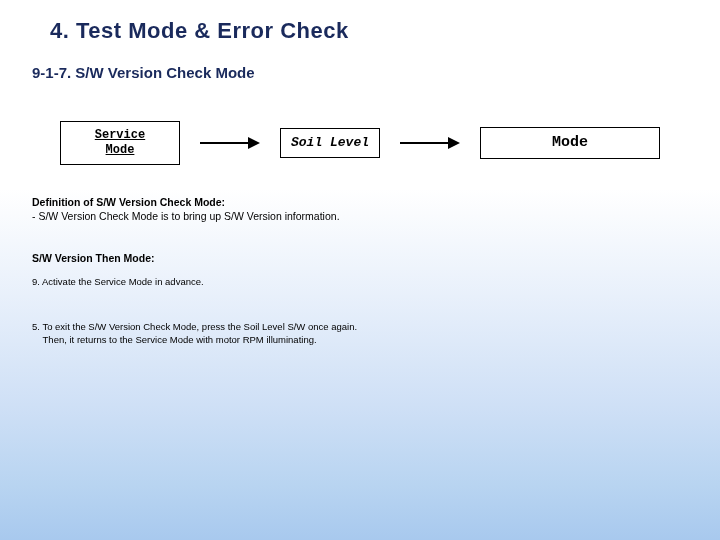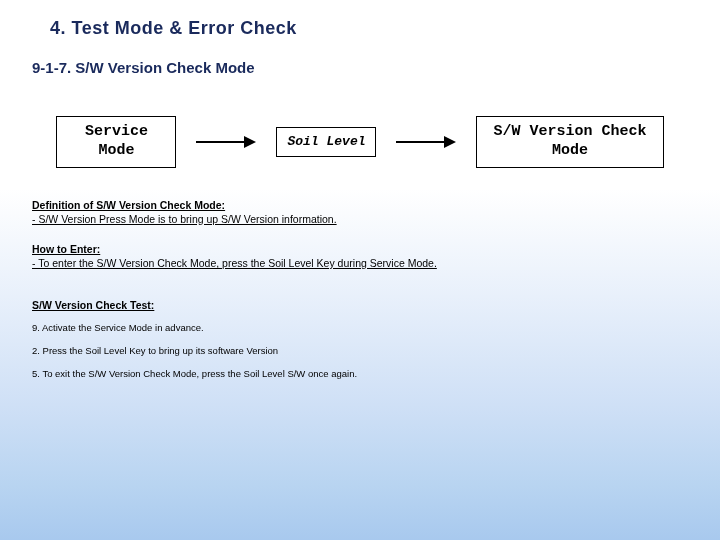--- a/index.html
+++ b/index.html
@@ -5,21 +5,21 @@
   * { box-sizing: border-box; margin: 0; padding: 0; }
   body {
     width: 720px;
     height: 540px;
     font-family: Arial, sans-serif;
     background: linear-gradient(180deg, #ffffff 0%, #ffffff 35%, #e8f0fb 55%, #cfe0f6 75%, #b8d4f1 90%, #a8c9ee 100%);
     position: relative;
     overflow: hidden;
   }
   .slide-title {
-    font-size: 18px;
+    font-size: 22px;
     font-weight: bold;
     color: #1a2a5c;
     padding: 18px 4px 0 50px;
     letter-spacing: 0.5px;
   }
   .subtitle {
     font-size: 15px;
     font-weight: bold;
     color: #1a2a5c;
     padding: 20px 0 0 32px;
@@ -35,21 +35,21 @@
   .flow-box {
     border: 1.5px solid #000;
     background: #fff;
     padding: 6px 16px;
     text-align: center;
     font-family: "Courier New", monospace;
     font-weight: bold;
     color: #000;
     line-height: 1.25;
   }
-  .box-lg { font-size: 15px; min-width: 120px; }
+  .box-lg { font-size: 12px; min-width: 120px; text-decoration: underline; }
   .box-lg2 { font-size: 15px; min-width: 180px; }
   .box-sm { font-size: 13px; padding: 6px 10px; min-width: 90px; font-style: italic; }
   .arrow {
     display: flex;
     align-items: center;
   }
   .arrow::before {
     content: "";
     display: block;
     width: 48px;
@@ -64,59 +64,55 @@
     border-top: 6px solid transparent;
     border-bottom: 6px solid transparent;
   }
   .body-block {
     padding: 0 32px 0 32px;
     font-size: 10.5px;
     color: #000;
     line-height: 1.35;
   }
   .body-block b { font-weight: bold; }
-  .section { margin-top: 16px; text-decoration: underline; }
+  .section { margin-top: 16px; }
   .section-first { margin-top: 2px; }
   .step { margin-top: 10px; font-size: 9.5px; }
 </style>
 </head>
 <body>
 
 <div class="slide-title">4. Test Mode &amp; Error Check</div>
 <div class="subtitle">9-1-7.  S/W Version Check Mode</div>
 
 <div class="flow-row">
   <div class="flow-box box-lg">
     <div>Service</div>
     <div>Mode</div>
   </div>
   <div class="arrow"></div>
   <div class="flow-box box-sm">Soil Level</div>
   <div class="arrow"></div>
   <div class="flow-box box-lg2">
-    <div>S/W Version Check</div>
     <div>Mode</div>
   </div>
 </div>
 
 <div class="body-block">
   <div class="section section-first">
     <b>Definition of S/W Version Check Mode:</b><br>
-    <span>- S/W Version Press Mode is to bring up S/W Version information.</span>
+    <span>- S/W Version Check Mode is to bring up S/W Version information.</span>
   </div>
 
-  <div class="section">
-    <b>How to Enter:</b><br>
-    <span>- To enter the S/W Version Check Mode, press the Soil Level Key during Service Mode.</span>
-  </div>
 
   <div class="section" style="margin-top:28px;">
-    <b>S/W Version Check Test:</b>
+    <b>S/W Version Then Mode:</b>
   </div>
 
   <div class="step">9. Activate the Service Mode in advance.</div>
   <div class="step">
-    <span>2. Press the Soil Level Key to bring up its software Version</span><br>
+    <br>
   </div>
   <div class="step">
     <span>5. To exit the S/W Version Check Mode, press the Soil Level S/W once again.</span><br>
+    <span>&nbsp;&nbsp;&nbsp;&nbsp;Then, it returns to the Service Mode with motor RPM illuminating.</span>
   </div>
 </div>
 
 </body></html>

